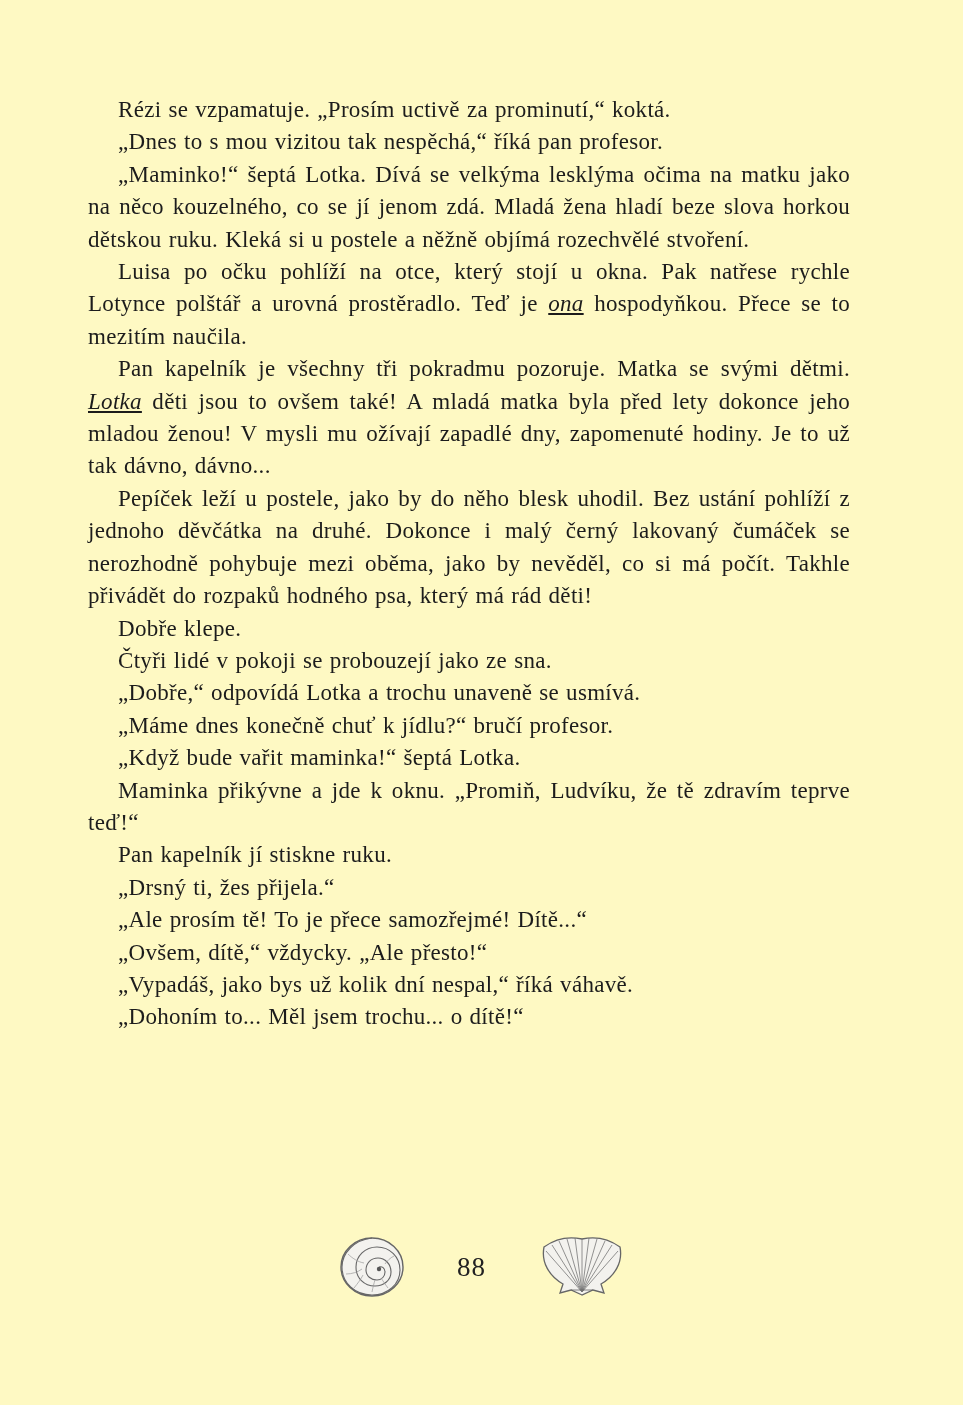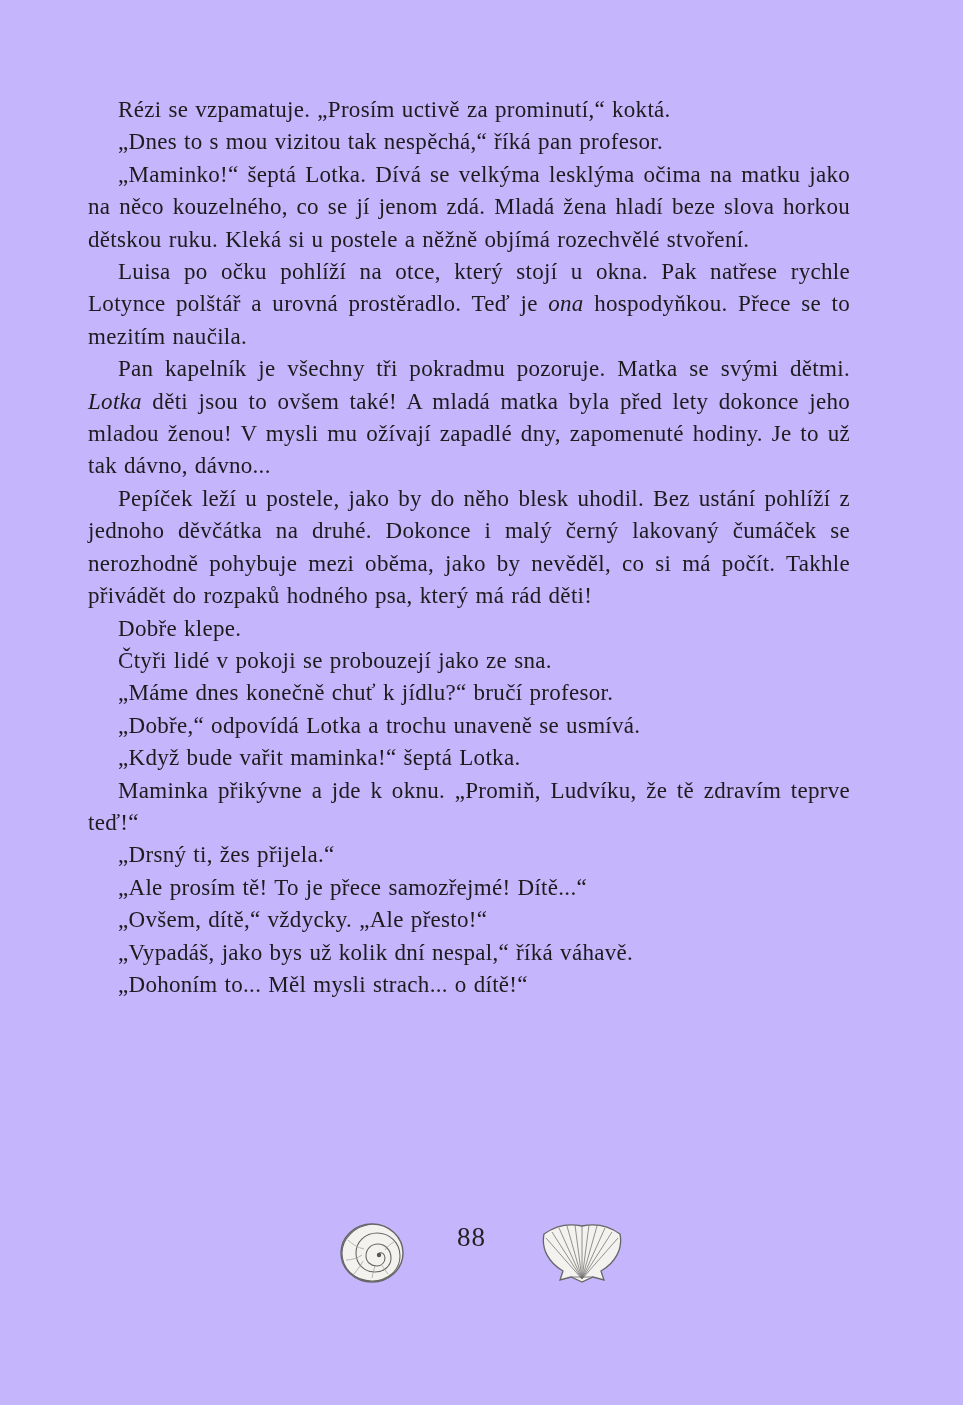--- a/index.html
+++ b/index.html
@@ -5,21 +5,21 @@
   * { margin: 0; padding: 0; box-sizing: border-box; }
 
   html, body {
     background: #ffffff;
   }
 
   .page {
     position: relative;
     width: 963px;
     height: 1405px;
-    background: #c4b5fd;
+    background: #fef9c3;
     font-family: "Liberation Serif", "DejaVu Serif", serif;
     color: #1c1c1c;
     overflow: hidden;
   }
 
   .text-block {
     position: absolute;
     left: 88px;
     top: 94px;
     width: 762px;
@@ -28,30 +28,30 @@
     text-align: justify;
     letter-spacing: 0.3px;
     word-spacing: 1px;
     hyphens: auto;
   }
 
   .para {
     text-indent: 30px;
   }
 
-  .it { font-style: italic; }
+  .it { font-style: italic; text-decoration: underline; }
 
   .footer {
     position: absolute;
     left: 0;
     right: 0;
     top: 1222px;
     height: 90px;
     display: flex;
-    align-items: flex-start;
+    align-items: center;
     justify-content: center;
     gap: 44px;
   }
 
   .page-number {
     font-size: 27px;
     letter-spacing: 1px;
     color: #222;
     min-width: 44px;
     text-align: center;
@@ -69,29 +69,30 @@
 
   <div class="text-block">
       <p class="para"><span>Rézi se vzpamatuje. „Prosím uctivě za prominutí,“ koktá.</span></p>
       <p class="para"><span>„Dnes to s mou vizitou tak nespěchá,“ říká pan profesor.</span></p>
       <p class="para"><span>„Maminko!“ šeptá Lotka. Dívá se velkýma lesklýma očima na matku jako na něco kouzelného, co se jí jenom zdá. Mladá žena hladí beze slova horkou dětskou ruku. Kleká si u postele a něžně objímá rozechvělé stvoření.</span></p>
       <p class="para"><span>Luisa po očku pohlíží na otce, který stojí u okna. Pak natřese rychle Lotynce polštář a urovná prostěradlo. Teď je </span><span class="it">ona</span><span> hospodyňkou. Přece se to mezitím naučila.</span></p>
       <p class="para"><span>Pan kapelník je všechny tři pokradmu pozoruje. Matka se svými dětmi. </span><span class="it">Lotka</span><span> děti jsou to ovšem také! A mladá matka byla před lety dokonce jeho mladou ženou! V mysli mu ožívají zapadlé dny, zapomenuté hodiny. Je to už tak dávno, dávno...</span></p>
       <p class="para"><span>Pepíček leží u postele, jako by do něho blesk uhodil. Bez ustání pohlíží z jednoho děvčátka na druhé. Dokonce i malý černý lakovaný čumáček se nerozhodně pohybuje mezi oběma, jako by nevěděl, co si má počít. Takhle přivádět do rozpaků hodného psa, který má rád děti!</span></p>
       <p class="para"><span>Dobře klepe.</span></p>
       <p class="para"><span>Čtyři lidé v pokoji se probouzejí jako ze sna.</span></p>
+      <p class="para"><span>„Dobře,“ odpovídá Lotka a trochu unaveně se usmívá.</span></p>
       <p class="para"><span>„Máme dnes konečně chuť k jídlu?“ bručí profesor.</span></p>
-      <p class="para"><span>„Dobře,“ odpovídá Lotka a trochu unaveně se usmívá.</span></p>
       <p class="para"><span>„Když bude vařit maminka!“ šeptá Lotka.</span></p>
       <p class="para"><span>Maminka přikývne a jde k oknu. „Promiň, Ludvíku, že tě zdravím teprve teď!“</span></p>
+      <p class="para"><span>Pan kapelník jí stiskne ruku.</span></p>
       <p class="para"><span>„Drsný ti, žes přijela.“</span></p>
       <p class="para"><span>„Ale prosím tě! To je přece samozřejmé! Dítě...“</span></p>
       <p class="para"><span>„Ovšem, dítě,“ vždycky. „Ale přesto!“</span></p>
       <p class="para"><span>„Vypadáš, jako bys už kolik dní nespal,“ říká váhavě.</span></p>
-      <p class="para"><span>„Dohoním to... Měl mysli strach... o dítě!“</span></p>
+      <p class="para"><span>„Dohoním to... Měl jsem trochu... o dítě!“</span></p>
     </div>
 
   <div class="footer">
 
     <span class="shell">
       <svg width="68" height="62" viewBox="0 0 68 62" aria-hidden="true">
         <ellipse cx="34" cy="31" rx="31" ry="29" fill="#f3f2ee" stroke="#666" stroke-width="1.4"></ellipse>
         <path fill="none" stroke="#666" stroke-width="1.1" d="M34,2 C16,4 4,17 4,31 C4,47 17,59 34,59 C50,59 62,48 62,34 C62,21 52,11 39,11 C27,11 18,20 18,31 C18,42 26,50 37,50 C46,50 53,44 53,36 C53,28 47,22 40,22 C33,22 28,27 28,34 C28,40 33,44 39,44 C44,44 47,40 47,36 C47,32 44,30 41,31"></path>
         <circle cx="41" cy="33" r="2.2" fill="#555"></circle>
         <path fill="none" stroke="#999" stroke-width="0.7" d="M10,18 C14,22 20,26 26,27 M8,38 C14,38 20,36 24,33 M16,52 C20,47 23,43 25,39 M34,56 C35,51 36,47 37,44 M50,52 C47,48 45,45 43,42 M56,20 C52,22 49,25 47,28"></path>

